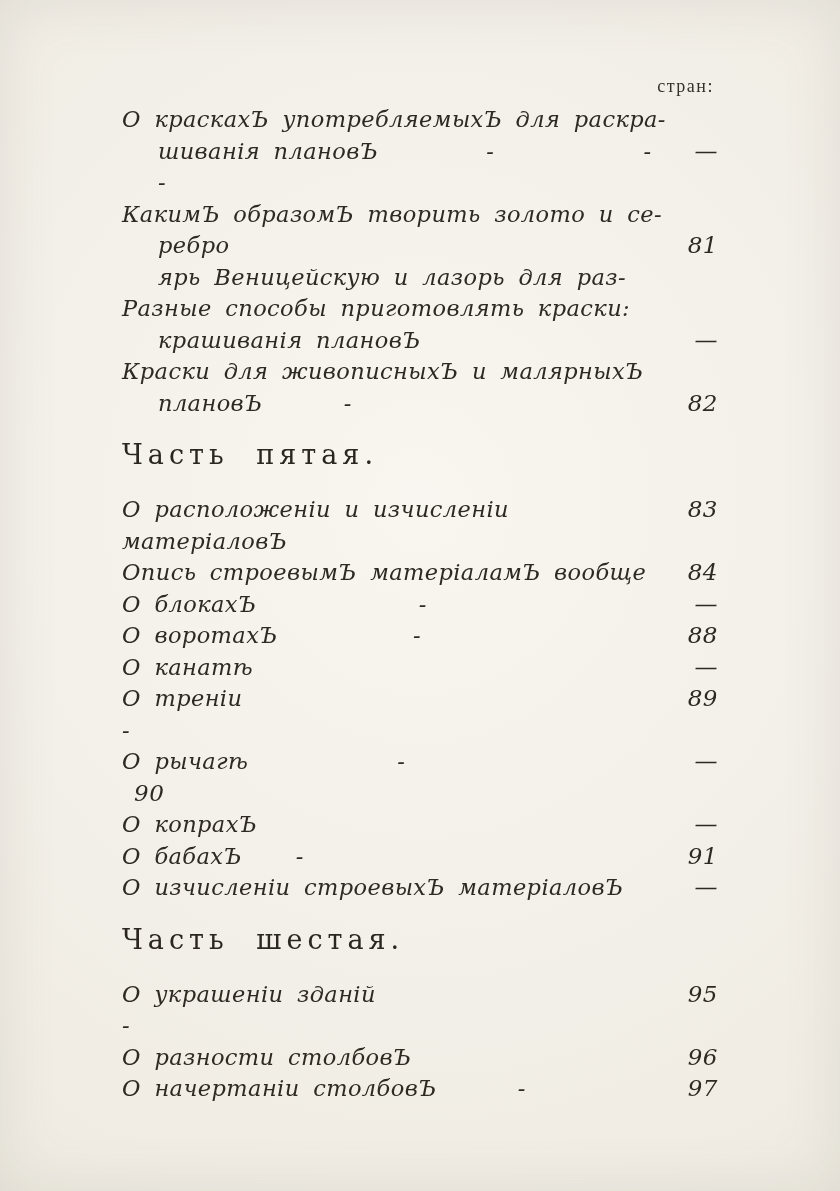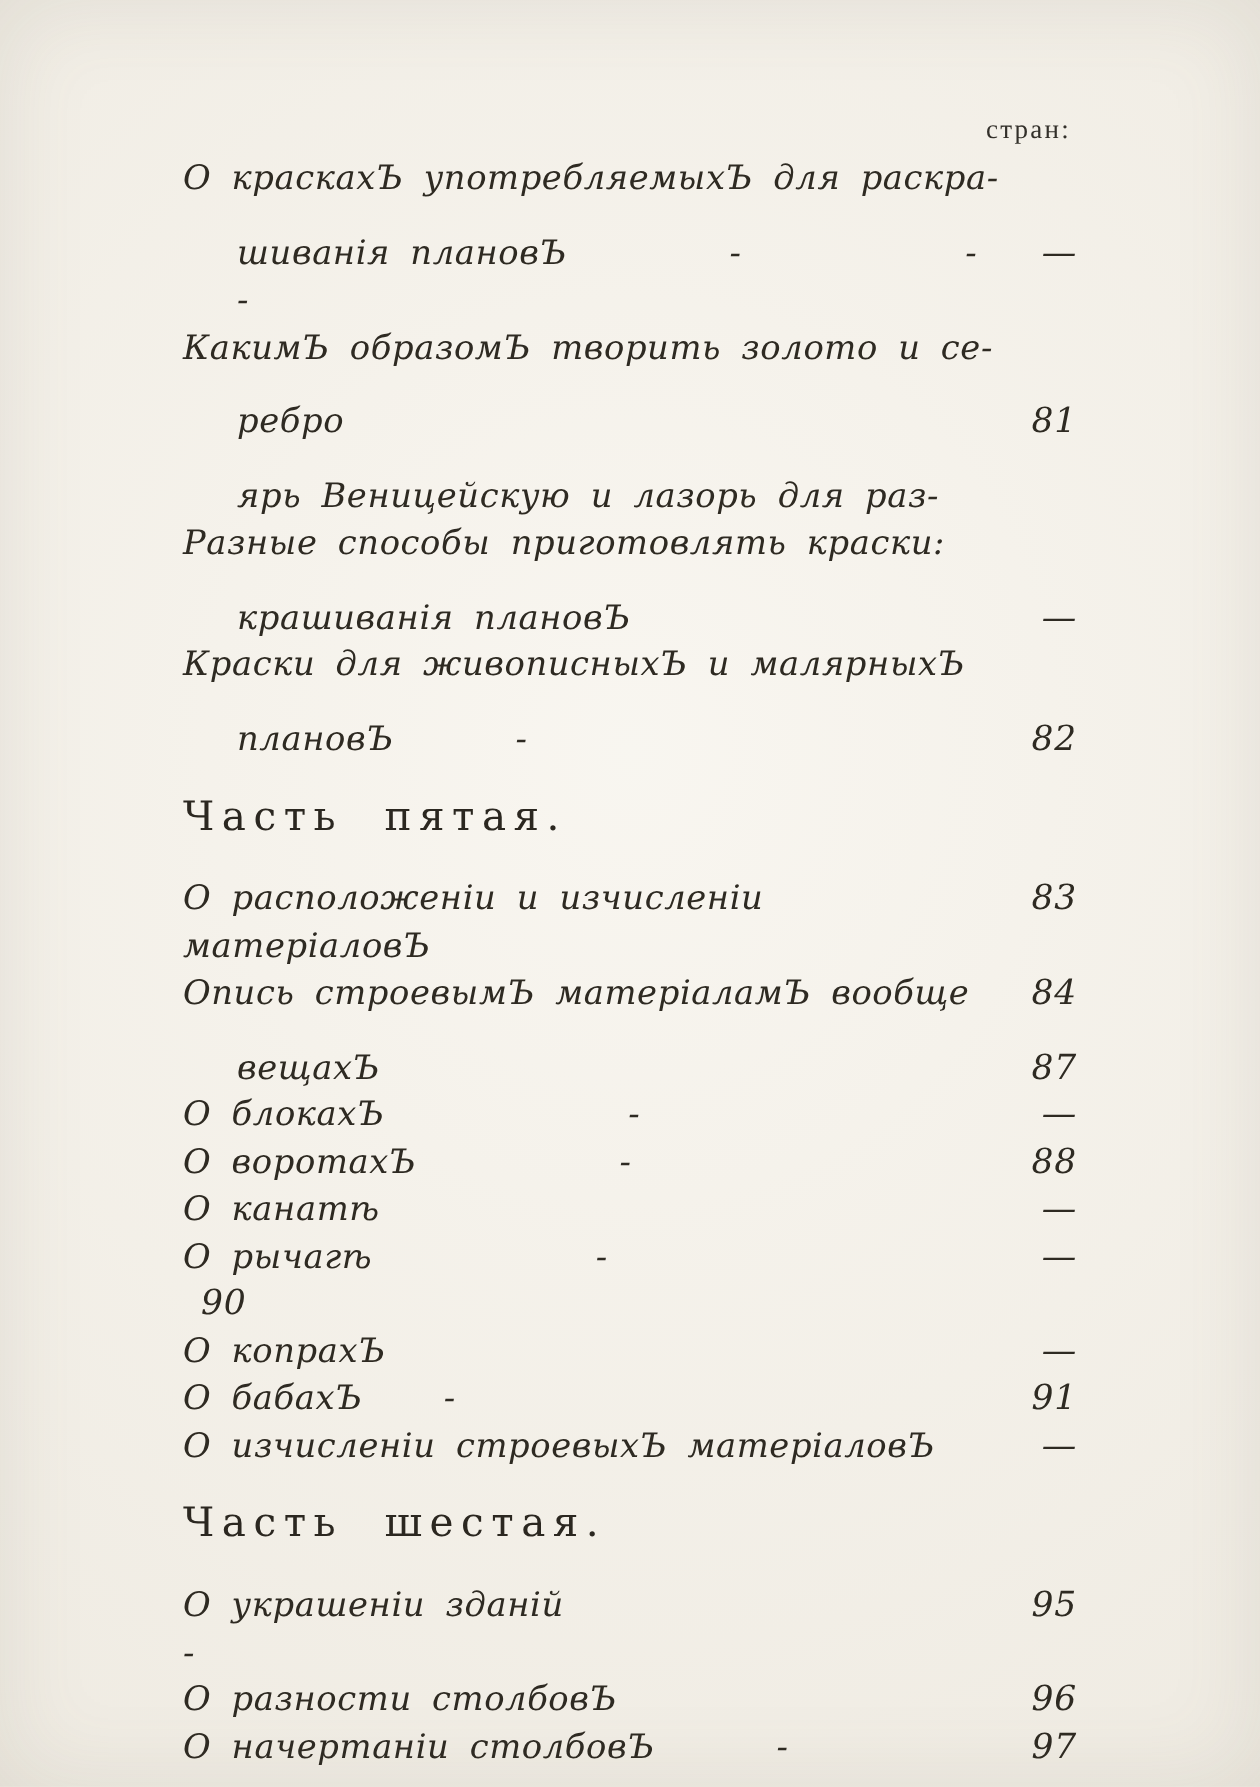--- a/index.html
+++ b/index.html
@@ -43,21 +43,20 @@
     line-height: 31.5px;
     word-spacing: 6px;
     letter-spacing: 0.4px;
   }
   .line {
     white-space: pre-wrap;
     font-style: italic;
   }
   .line.cont {
     padding-left: 36px;
-    margin-top: 18px;
   }
   .line.lastline {
     display: flex;
     justify-content: space-between;
     align-items: baseline;
   }
   .line-text {
     white-space: pre-wrap;
   }
   .page-num {
@@ -101,30 +100,32 @@
           <div class="line cont lastline"><span class="line-text">плановЪ      -</span><span class="page-num">82</span></div>
         </div>
         <div class="heading">Часть пятая.</div>
         <div class="entry">
           <div class="line lastline"><span class="line-text">О расположеніи и изчисленіи матеріаловЪ</span><span class="page-num">83</span></div>
         </div>
         <div class="entry">
           <div class="line lastline"><span class="line-text">Опись строевымЪ матеріаламЪ вообще</span><span class="page-num">84</span></div>
         </div>
         <div class="entry">
-          <div class="line cont lastline"><span class="line-text">вещахЪ</span><span class="page-num">87</span></div>
         </div>
         <div class="entry">
           <div class="line lastline"><span class="line-text">О блокахЪ            -</span><span class="page-num">—</span></div>
         </div>
         <div class="entry">
           <div class="line lastline"><span class="line-text">О воротахЪ          -</span><span class="page-num">88</span></div>
         </div>
         <div class="entry">
           <div class="line lastline"><span class="line-text">О канатѣ</span><span class="page-num">—</span></div>
+        </div>
+        <div class="entry">
+          <div class="line lastline"><span class="line-text">О треніи                                        -</span><span class="page-num">89</span></div>
         </div>
         <div class="entry">
           <div class="line lastline"><span class="line-text">О рычагѣ           -</span><span class="page-num">—</span></div>
         </div>
         <div class="entry">
           <div class="line lastline"><span class="page-num">90</span></div>
         </div>
         <div class="entry">
           <div class="line lastline"><span class="line-text">О копрахЪ</span><span class="page-num">—</span></div>
         </div>

